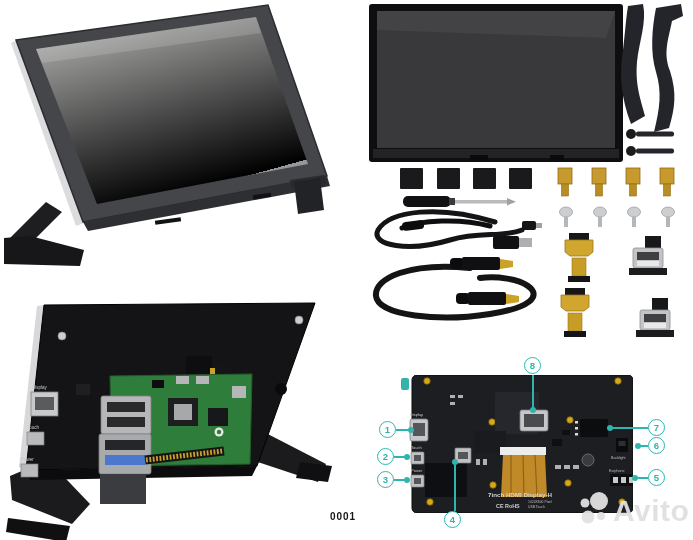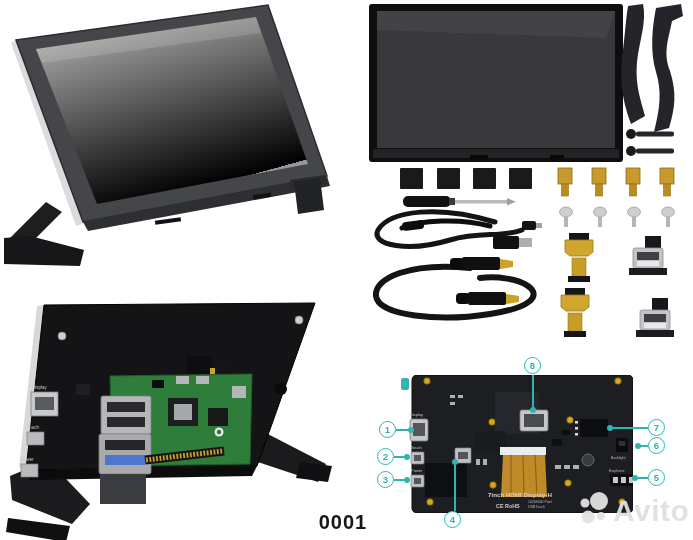--- a/index.html
+++ b/index.html
@@ -12,21 +12,21 @@
   .co{position:absolute;width:15px;height:15px;border:1.5px solid #2fb5ae;border-radius:50%;
       background:#ffffff;color:#2fb5ae;font-size:9.5px;line-height:15px;text-align:center;
       font-weight:bold;box-sizing:content-box;z-index:5;}
   .co-line{position:absolute;background:#2fb5ae;z-index:4;}
   .co-dot{position:absolute;width:6px;height:6px;border-radius:50%;background:#2fb5ae;z-index:5;}
   .teal-tab{position:absolute;left:23px;top:26px;width:8px;height:12px;background:#35b2ac;
       border-radius:2px;z-index:1;}
   #pcb-svg{left:30px;top:23px;z-index:2;}
   
   #caption{position:absolute;left:305px;top:511px;width:76px;text-align:center;
-      font-size:20px;font-weight:bold;color:#161616;letter-spacing:1px;}
+      font-size:10px;font-weight:bold;color:#161616;letter-spacing:1px;}
   #watermark{position:absolute;left:577px;top:491px;display:flex;align-items:flex-end;z-index:9;}
   #watermark .wm-text{font-size:30px;font-weight:bold;color:rgba(223,223,223,0.95);
       letter-spacing:0.5px;line-height:40px;}
 </style>
 </head>
 <body>
 
 <div id="stage">
 
   <svg style="left:0;top:0" width="350" height="275" viewBox="0 0 350 275">

